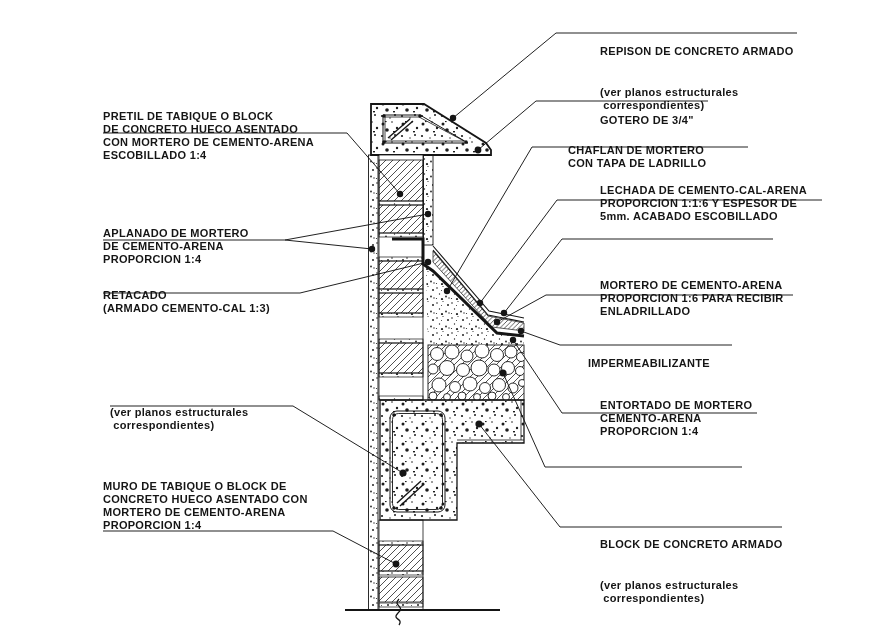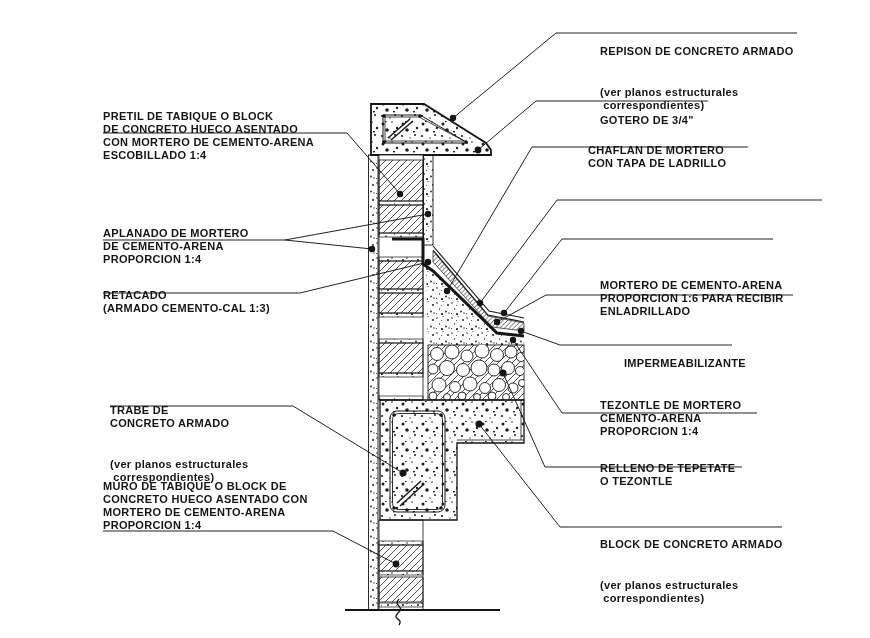--- a/index.html
+++ b/index.html
@@ -203,40 +203,41 @@
 </svg>
 
   <div class="lbl" style="left:600px;top:19px">
     <div>REPISON DE CONCRETO ARMADO</div>
     <div class="note">(ver planos estructurales
  correspondientes)</div>
   </div>
   <div class="lbl" style="left:600px;top:88px">
     <div>GOTERO DE 3/4"</div>
   </div>
-  <div class="lbl" style="left:588px;top:118px">
+  <div class="lbl" style="left:568px;top:118px">
     <div>CHAFLAN DE MORTERO
 CON TAPA DE LADRILLO</div>
+  </div>
+  <div class="lbl" style="left:600px;top:158px">
+    <div>LECHADA DE CEMENTO-CAL-ARENA
+PROPORCION 1:1:6 Y ESPESOR DE
+5mm. ACABADO ESCOBILLADO</div>
   </div>
   <div class="lbl" style="left:600px;top:253px">
     <div>MORTERO DE CEMENTO-ARENA
 PROPORCION 1:6 PARA RECIBIR
 ENLADRILLADO</div>
   </div>
-  <div class="lbl" style="left:624px;top:331px">
+  <div class="lbl" style="left:588px;top:331px">
     <div>IMPERMEABILIZANTE</div>
   </div>
   <div class="lbl" style="left:600px;top:373px">
-    <div>TEZONTLE DE MORTERO
+    <div>ENTORTADO DE MORTERO
 CEMENTO-ARENA
 PROPORCION 1:4</div>
-  </div>
-  <div class="lbl" style="left:600px;top:436px">
-    <div>RELLENO DE TEPETATE
-O TEZONTLE</div>
   </div>
   <div class="lbl" style="left:600px;top:512px">
     <div>BLOCK DE CONCRETO ARMADO</div>
     <div class="note">(ver planos estructurales
  correspondientes)</div>
   </div>
 
   <div class="lbl" style="left:103px;top:84px">
     <div>PRETIL DE TABIQUE O BLOCK
 DE CONCRETO HUECO ASENTADO
@@ -246,22 +247,20 @@
   <div class="lbl" style="left:103px;top:201px">
     <div>APLANADO DE MORTERO
 DE CEMENTO-ARENA
 PROPORCION 1:4</div>
   </div>
   <div class="lbl" style="left:103px;top:263px">
     <div>RETACADO
 (ARMADO CEMENTO-CAL 1:3)</div>
   </div>
   <div class="lbl" style="left:110px;top:378px">
-    <div>TRABE DE
-CONCRETO ARMADO</div>
     <div class="note">(ver planos estructurales
  correspondientes)</div>
   </div>
   <div class="lbl" style="left:103px;top:454px">
     <div>MURO DE TABIQUE O BLOCK DE
 CONCRETO HUECO ASENTADO CON
 MORTERO DE CEMENTO-ARENA
 PROPORCION 1:4</div>
   </div>
 

